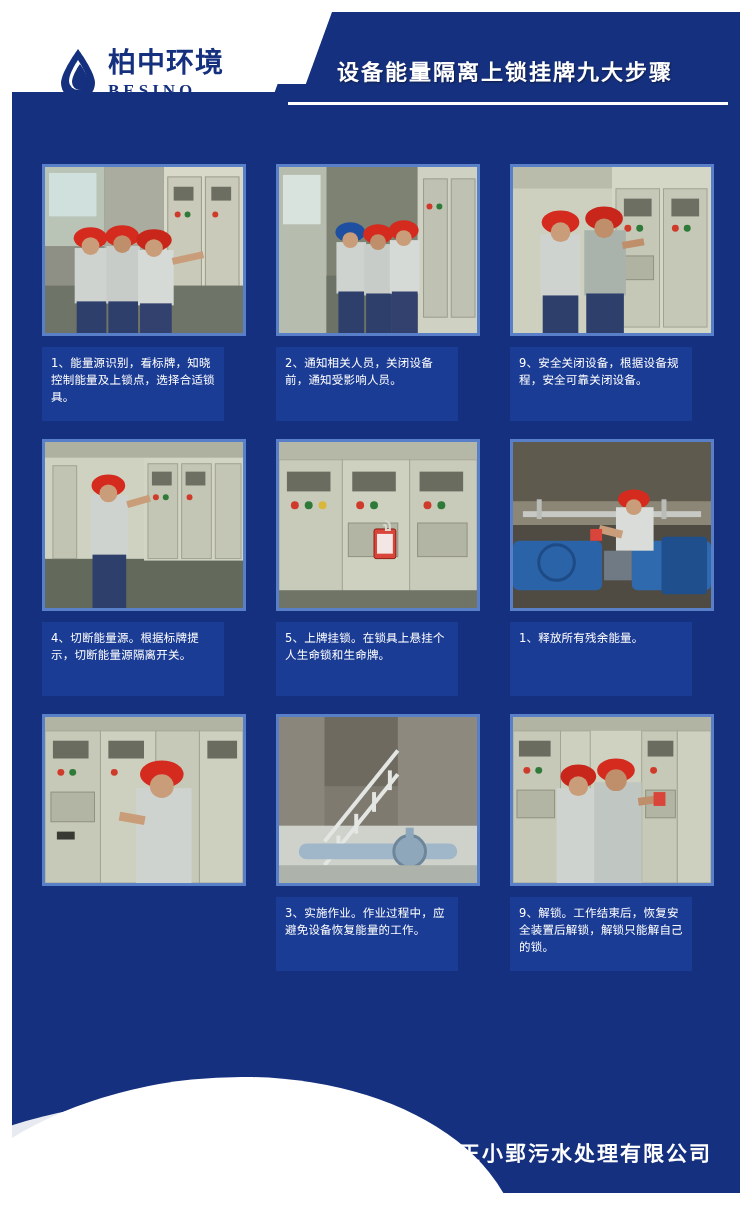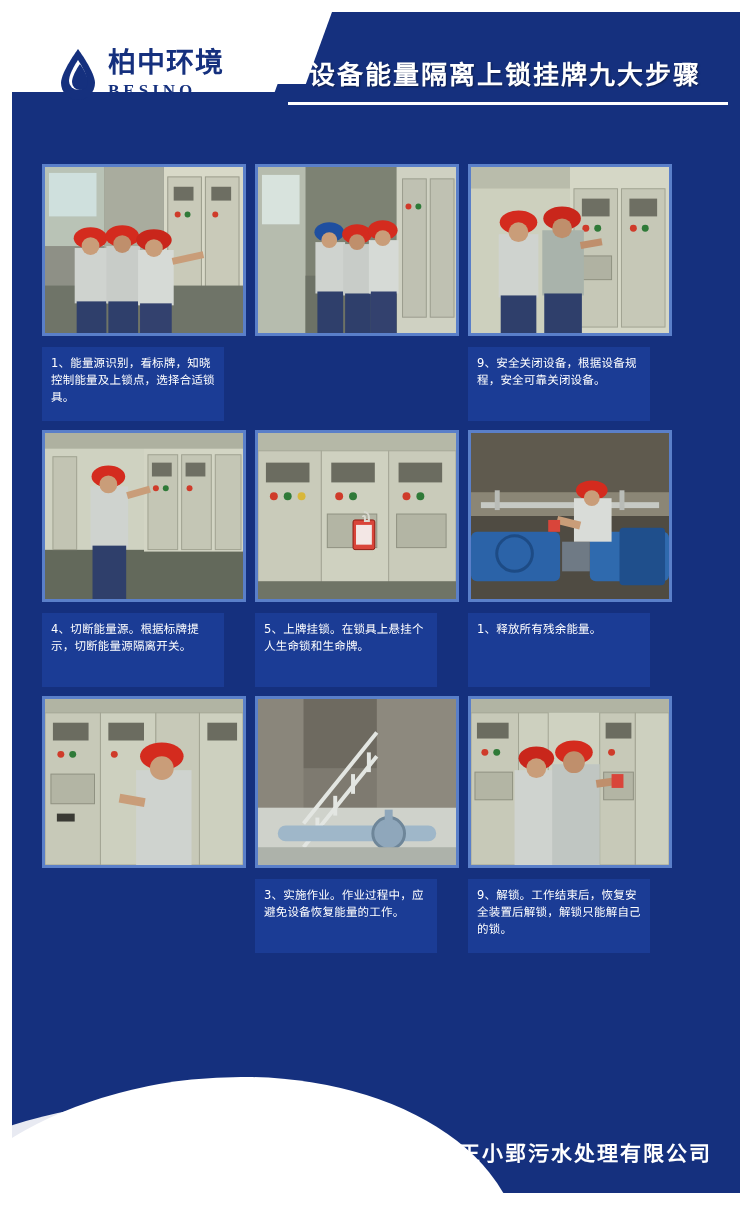--- a/index.html
+++ b/index.html
@@ -103,21 +103,21 @@
     letter-spacing: 4px;
     line-height: 24px;
     font-family: "Liberation Serif", serif;
   }
   .header-title {
     position: absolute;
     left: 268px;
     top: 42px;
     width: 450px;
     color: #ffffff;
-    font-size: 26px;
+    font-size: 22px;
     font-weight: bold;
     letter-spacing: 2px;
     text-align: center;
     font-family: "DejaVu Sans", sans-serif;
     text-shadow: 1px 1px 2px rgba(0,0,0,.4);
   }
   .header-underline {
     position: absolute;
     left: 276px;
     top: 90px;
@@ -129,21 +129,20 @@
   
   .grid {
     position: absolute;
     left: 30px;
     top: 152px;
     width: 672px;
     display: grid;
     grid-template-columns: repeat(3, 204px);
     grid-column-gap: 30px;
     grid-row-gap: 18px;
-    gap: 9px;
   }
   .cell { width: 204px; }
   .photo {
     width: 204px;
     height: 172px;
     border: 3px solid #5a7fc9;
     box-sizing: border-box;
     overflow: hidden;
     position: relative;
     background: #6a6a62;
@@ -302,20 +301,21 @@
               <circle cx="100" cy="76" r="8" fill="#bf8f6c"></circle>
             </g>
             <g>
               <ellipse cx="126" cy="64" rx="15" ry="10" fill="#d42b1e"></ellipse>
               <rect x="112" y="74" width="30" height="54" fill="#d6dad6"></rect>
               <rect x="114" y="126" width="26" height="42" fill="#33416e"></rect>
               <circle cx="126" cy="72" r="8" fill="#c99d79"></circle>
             </g>
           </svg>
         </div>
+        <div class="caption">2、通知相关人员，关闭设备前，通知受影响人员。</div>
       </div>
 
       <div class="cell tall">
         <div class="photo">
           <svg viewBox="0 0 200 168" preserveAspectRatio="none">
             <rect width="200" height="168" fill="#cfd2c0"></rect>
             <rect x="0" y="0" width="200" height="22" fill="#b9bcab"></rect>
             <rect x="100" y="0" width="100" height="168" fill="#d5d7c6"></rect>
             <rect x="104" y="22" width="44" height="140" fill="#c6c8b7" stroke="#a1a392"></rect>
             <rect x="152" y="22" width="44" height="140" fill="#c6c8b7" stroke="#a1a392"></rect>

